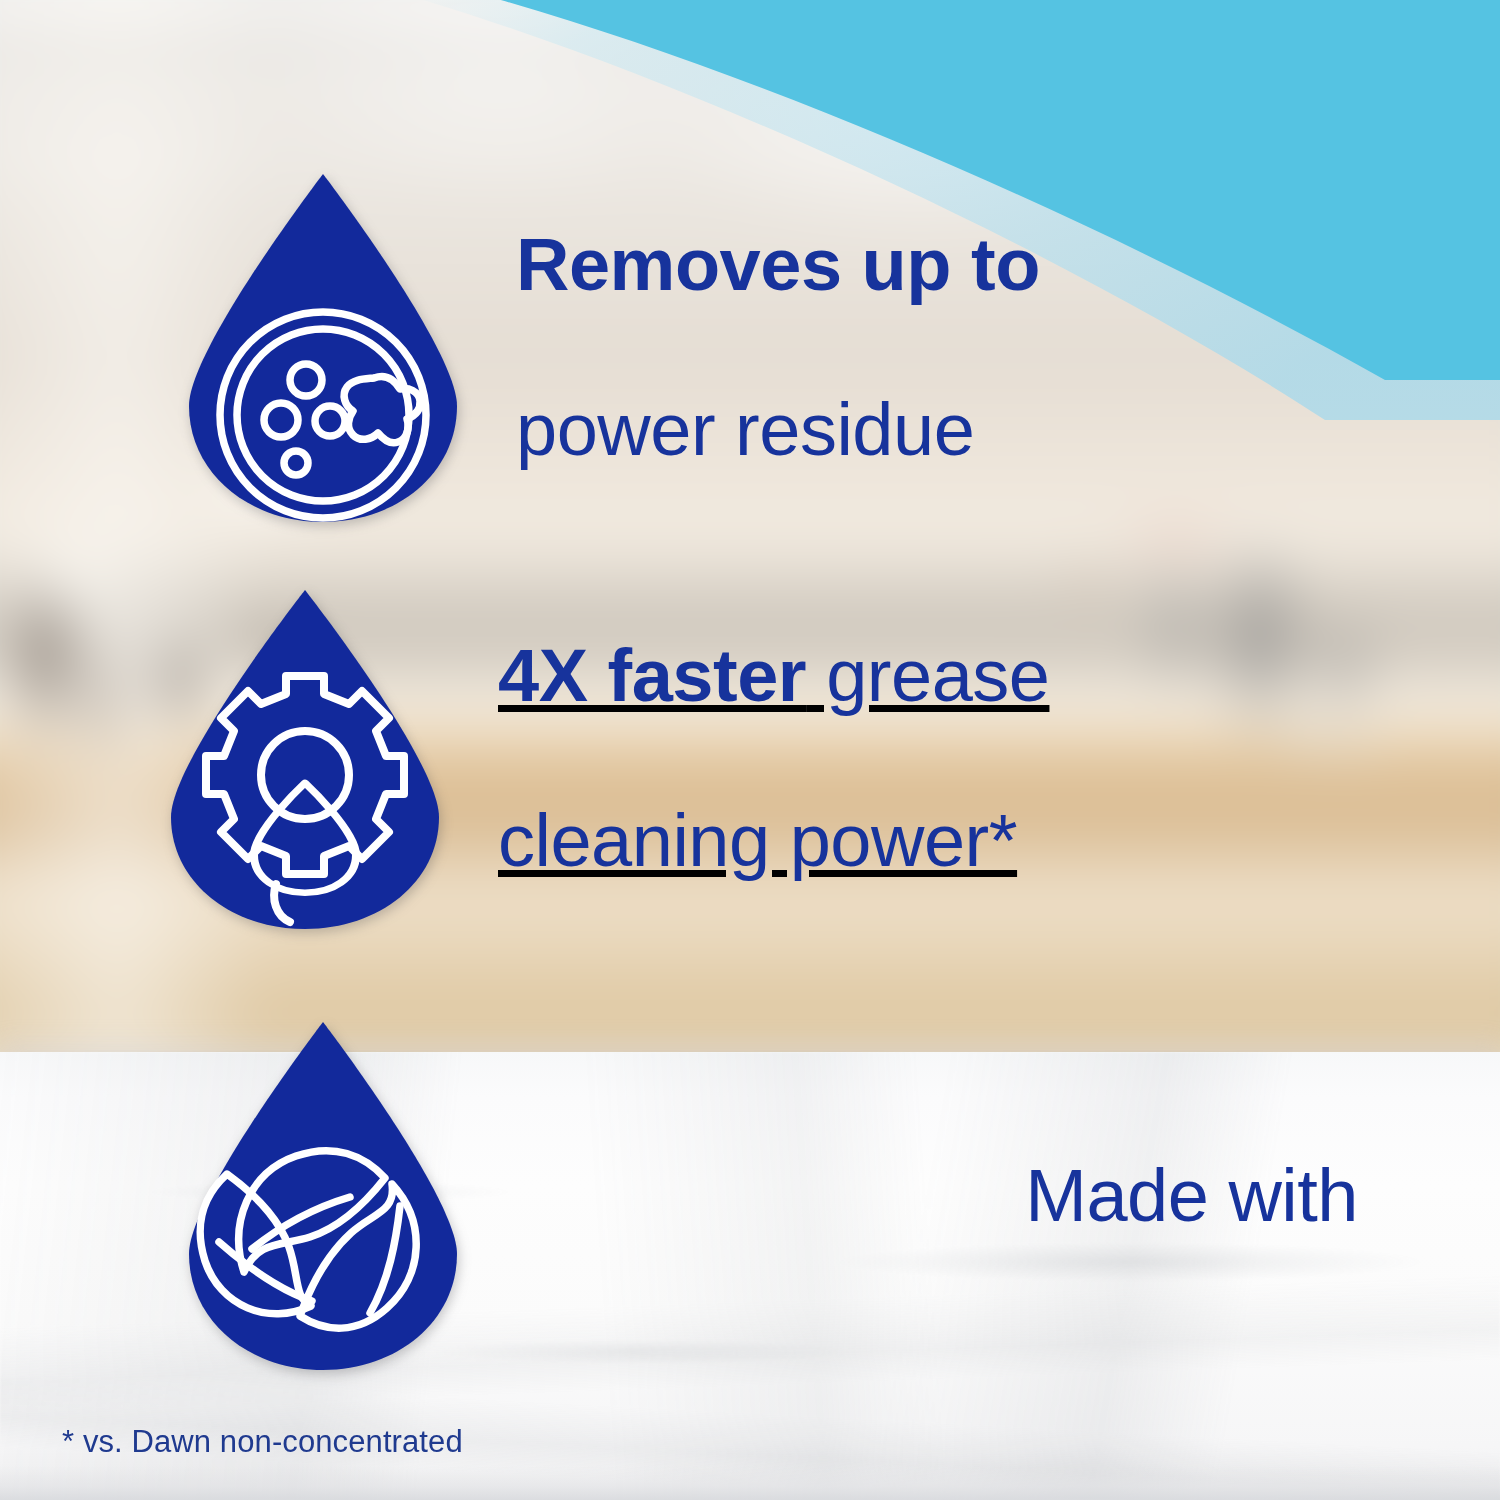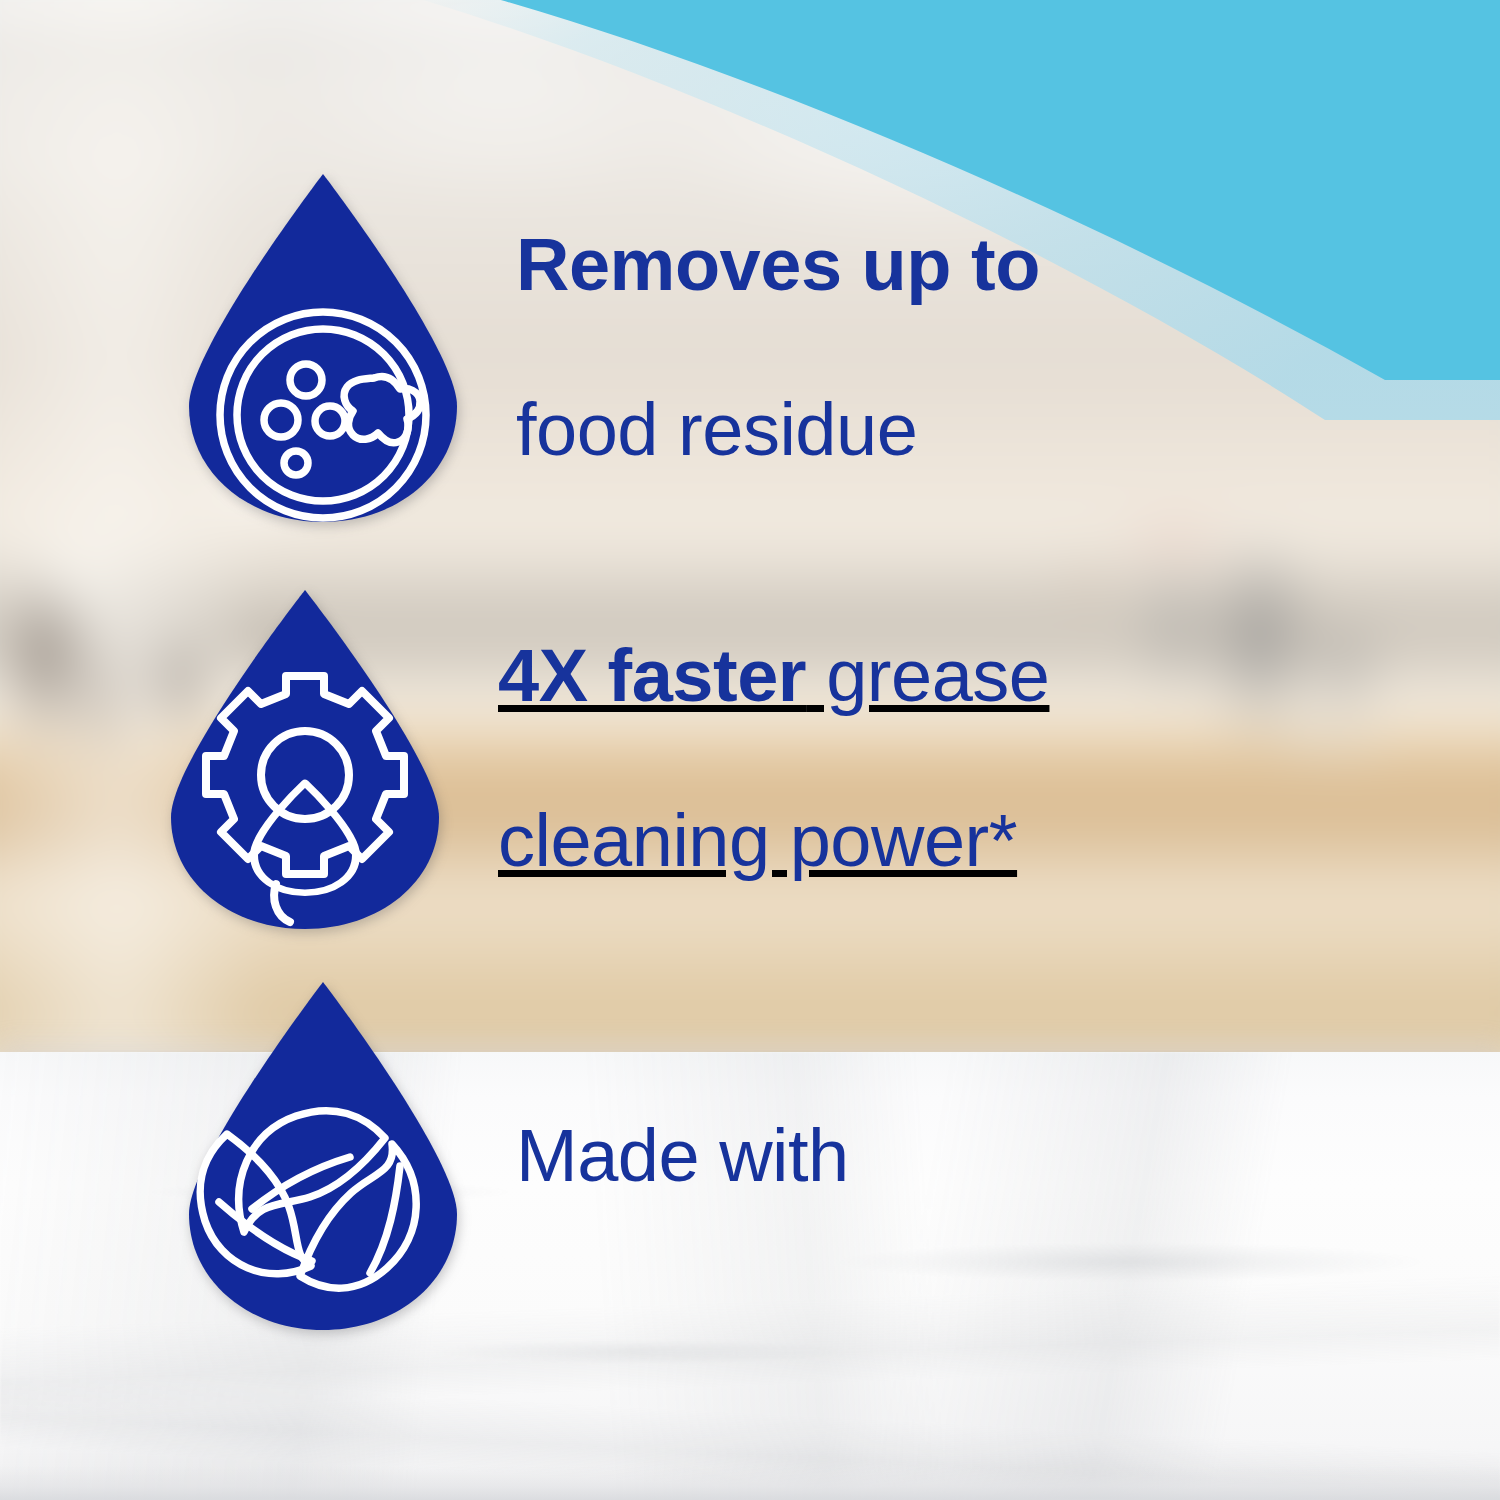--- a/index.html
+++ b/index.html
@@ -238,21 +238,21 @@
           <circle cx="152" cy="253" r="15"></circle>
           <circle cx="118" cy="295" r="12"></circle>
           <path d="M196 210 C209 205 217 213 222 221 C230 219 241 223 242 233 C243 243 236 248 229 251
                    C232 260 229 271 220 274 C212 277 205 271 200 265 C193 272 182 274 175 267
                    C168 260 170 250 175 243 C167 238 163 227 169 219 C175 211 187 211 196 210 Z"></path>
         </g>
       </svg>
 
       <div class="feature-text" style="margin-left:48px;">
         <div><b>Removes up to</b></div>
-        <div><span>food residue</span></div>
+        <div><span>power residue</span></div>
       </div>
     </div>
 
     <div class="feature" style="left:160px; top:584px; width:1180px; height:350px;text-decoration:underline;">
 
       <svg class="drop" width="290" height="350" viewBox="0 0 290 350">
         <path d="M145 6 C145 6 279 177 279 233 C279 298 219 345 145 345 C71 345 11 298 11 233 C11 177 145 6 145 6 Z" fill="#12299B"></path>
         <g fill="none" stroke="#FFFFFF" stroke-width="8" stroke-linecap="round" stroke-linejoin="round">
           <path d="M126 110 L126 92 L164 92 L164 110
                    L189 120 L202 107 L229 134 L216 147
@@ -267,21 +267,21 @@
           <path d="M116 300 C111 315 116 332 130 338"></path>
         </g>
       </svg>
 
       <div class="feature-text" style="margin-left:48px;">
         <div><b>4X faster</b><span> grease</span></div>
         <div><span>cleaning power*</span></div>
       </div>
     </div>
 
-    <div class="feature" style="left:178px; top:976px; width:1180px; height:360px;">
+    <div class="feature" style="left:178px; top:1016px; width:1180px; height:360px;justify-content:space-between;">
 
       <svg class="drop" width="290" height="360" viewBox="0 0 290 360">
         <path d="M145 6 C145 6 279 181 279 238 C279 305 219 354 145 354 C71 354 11 305 11 238 C11 181 145 6 145 6 Z" fill="#12299B"></path>
         <g fill="none" stroke="#FFFFFF" stroke-width="7.5" stroke-linecap="round" stroke-linejoin="round">
 
           <path d="M66 256 C50 206 72 156 118 140 C156 127 186 139 207 162
                    C185 190 160 212 132 221 C104 230 80 224 66 256 Z"></path>
           <path d="M74 233 C100 212 135 192 172 181"></path>
 
           <path d="M208 164 C242 201 240 255 203 288 C173 315 141 312 116 296
@@ -294,14 +294,15 @@
         </g>
       </svg>
 
       <div class="feature-text" style="margin-left:48px;">
         <div><span>Made with</span></div>
       </div>
     </div>
 
   </div>
 
+  <div class="footnote">* vs. Dawn non-concentrated</div>
 
 </div>
 
 </body></html>

